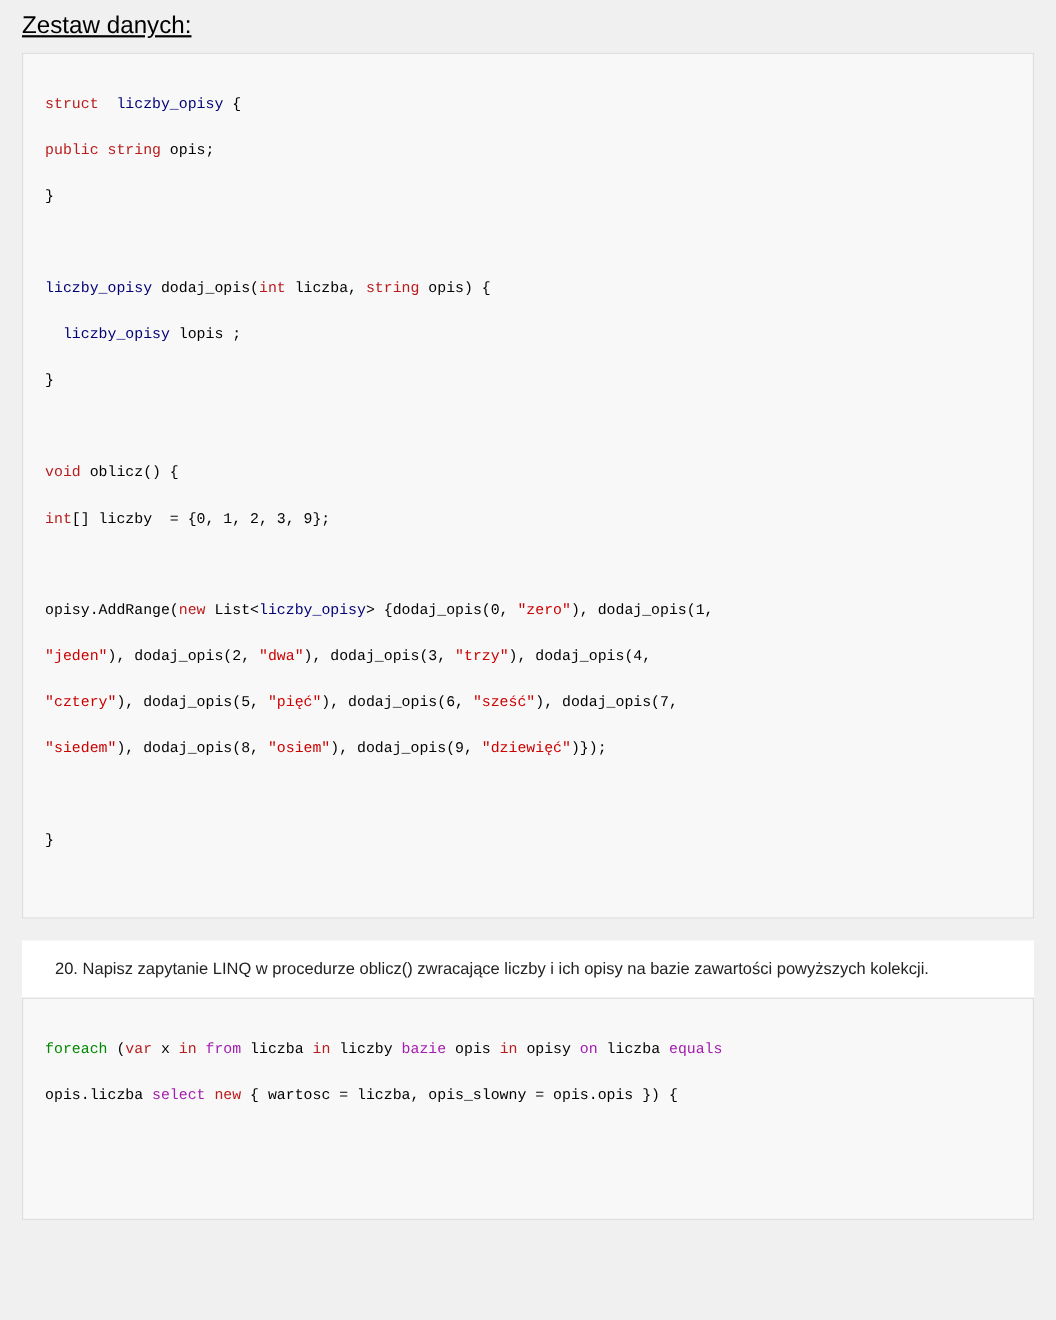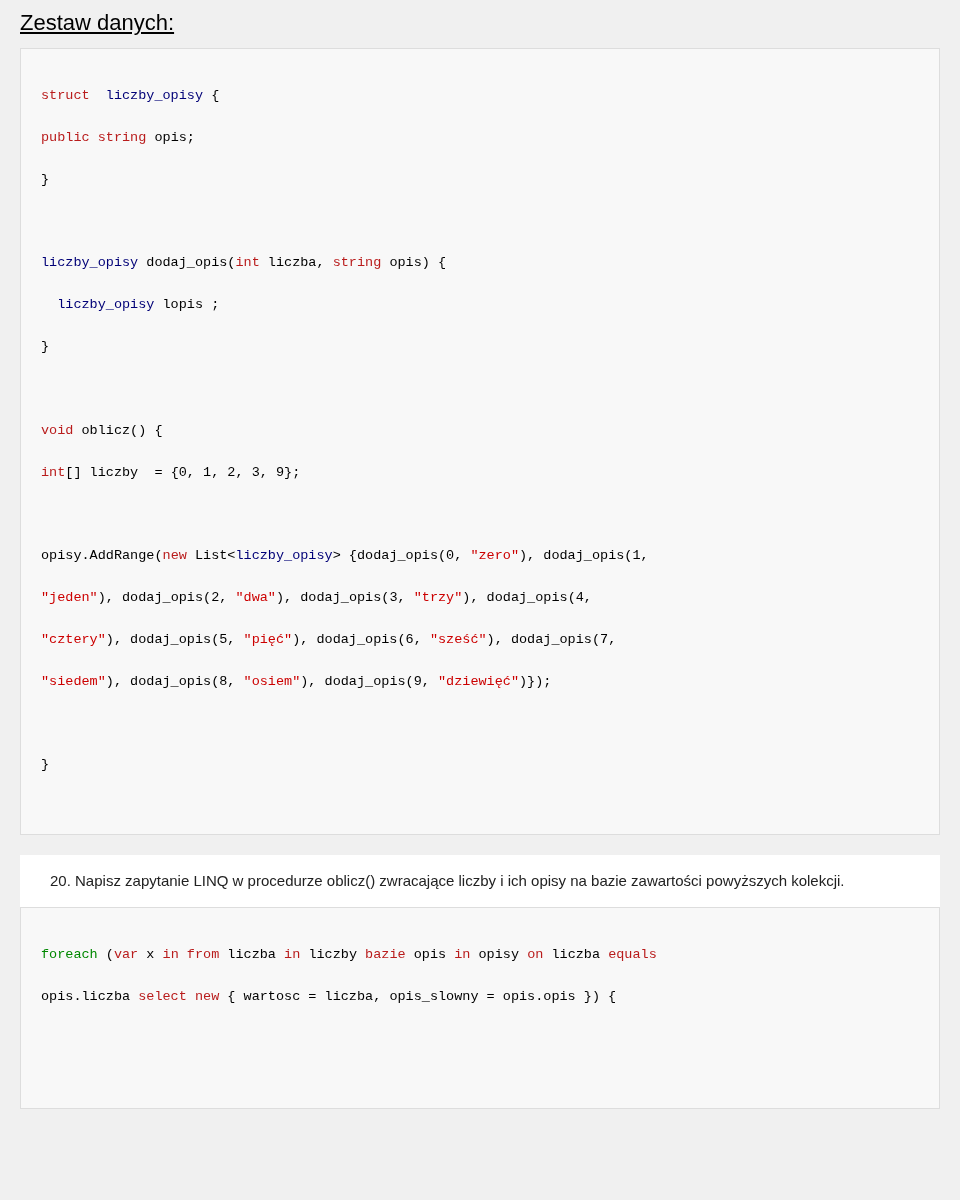--- a/index.html
+++ b/index.html
@@ -42,21 +42,21 @@
       line-height: 1.6;
       color: #222;
       background: #fff;
     }
 
     
     .kw-blue { color: #b91c1c; text-align: right; }       
     .kw-green { color: #008800; }
     .str { color: #cc0000; }
     .type-name { color: #000077; }
-    .linq-kw { color: #b91c1c; font-weight: normal; }
+    .linq-kw { color: #a21caf; font-weight: normal; }
 
     .code-line { display: block; }
   </style>
 </head>
 <body>
 
 <div class="page-container">
 
   <div class="page-title">Zestaw danych:</div>
 

